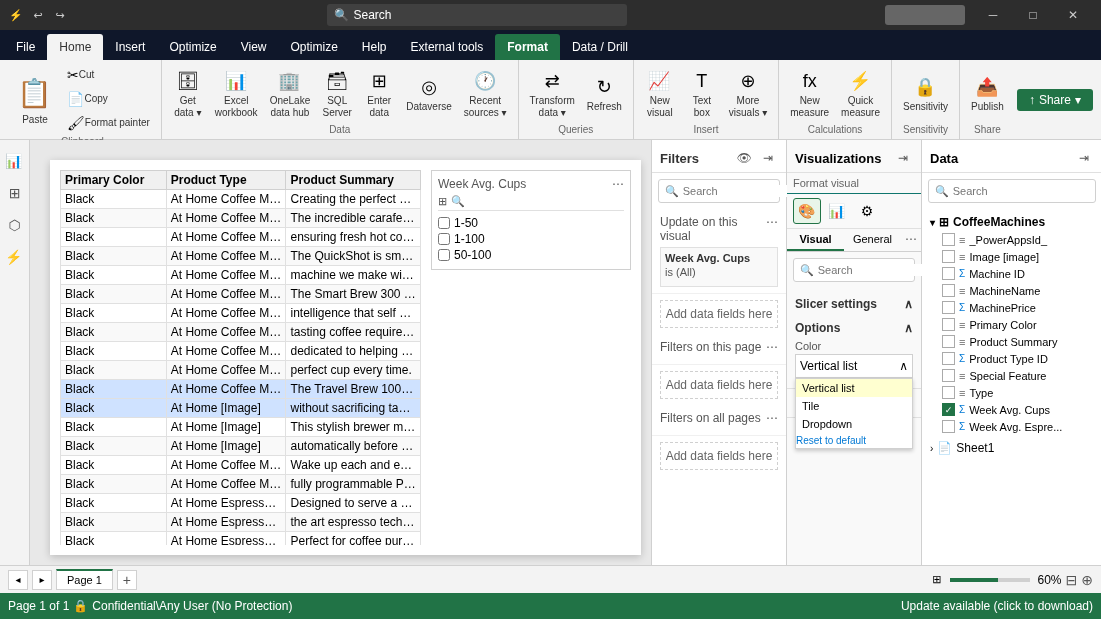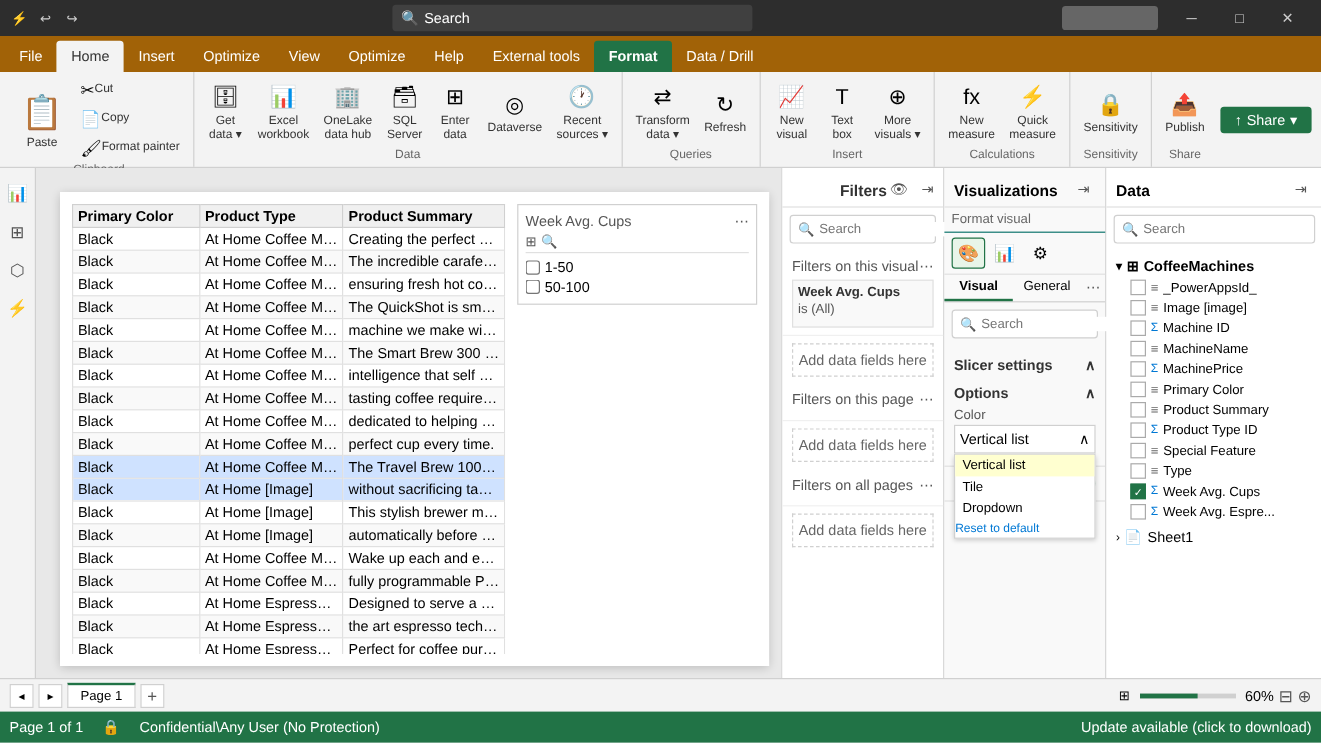--- a/index.html
+++ b/index.html
@@ -9,21 +9,21 @@
     .title-bar { height: 30px; background: #2d2d2d; display: flex; align-items: center; justify-content: space-between; padding: 0 8px; color: white; }
     .title-bar-left { display: flex; align-items: center; gap: 6px; }
     .title-bar-icon { width: 16px; height: 16px; display: flex; align-items: center; justify-content: center; font-size: 11px; color: #ccc; cursor: pointer; }
     .title-search { flex: 0 0 300px; height: 22px; background: #404040; border: none; border-radius: 3px; color: white; padding: 0 8px; font-size: 11px; display: flex; align-items: center; gap: 4px; }
     .title-center { flex: 1; text-align: center; font-size: 12px; color: #ddd; }
     .title-bar-right { display: flex; align-items: center; gap: 8px; }
     .window-buttons { display: flex; }
     .win-btn { width: 40px; height: 30px; display: flex; align-items: center; justify-content: center; color: #ccc; font-size: 12px; cursor: pointer; }
     
     
-    .ribbon-tabs { height: 30px; background: #a16207; display: flex; align-items: flex-end; padding: 0 4px; }
+    .ribbon-tabs { height: 30px; background: #0f172a; display: flex; align-items: flex-end; padding: 0 4px; }
     .ribbon-tab { padding: 6px 12px; color: white; font-size: 12px; cursor: pointer; border-radius: 3px 3px 0 0; }
     .ribbon-tab.active { background: #f3f3f3; color: #333; }
     .ribbon-tab.format-tab { background: #217346; color: white; font-weight: 600; }
     
     
     .ribbon { height: 80px; background: #f3f3f3; border-bottom: 1px solid #d0d0d0; display: flex; align-items: stretch; padding: 0 4px; }
     .ribbon-group { display: flex; flex-direction: column; align-items: center; border-right: 1px solid #d0d0d0; padding: 4px 6px; }
     .ribbon-group-label { font-size: 10px; color: #666; margin-top: auto; padding-top: 2px; }
     .ribbon-group-items { display: flex; gap: 2px; flex: 1; align-items: center; }
     .ribbon-btn { display: flex; flex-direction: column; align-items: center; padding: 3px 5px; cursor: pointer; border-radius: 3px; min-width: 40px; }
@@ -52,21 +52,21 @@
     .data-table tr.selected { background: #cfe2ff; }
     .slicer-item { display: flex; align-items: center; gap: 4px; padding: 1px 0; font-size: 11px; }
     .slicer-item input[type=checkbox] { width: 12px; height: 12px; }
     
     
     .right-panels { display: flex; width: 450px; background: #f3f3f3; border-left: 1px solid #d0d0d0; }
     
     
     .filters-panel { width: 135px; background: white; border-right: 1px solid #d0d0d0; display: flex; flex-direction: column; }
     .panel-header { display: flex; align-items: center; justify-content: space-between; padding: 8px 8px 4px; border-bottom: 1px solid #e0e0e0; }
-    .panel-title { font-size: 13px; font-weight: 600; color: #333; margin-left: 40px; }
+    .panel-title { font-size: 13px; font-weight: 600; color: #333; }
     .panel-icons { display: flex; gap: 4px; }
     .panel-icon-btn { width: 20px; height: 20px; display: flex; align-items: center; justify-content: center; cursor: pointer; color: #555; font-size: 12px; }
     .search-box { margin: 6px; height: 24px; border: 1px solid #d0d0d0; border-radius: 3px; display: flex; align-items: center; padding: 0 6px; gap: 4px; background: white; }
     .search-box input { border: none; outline: none; flex: 1; font-size: 11px; }
     .filter-section { padding: 6px 8px; border-bottom: 1px solid #f0f0f0; }
     .filter-section-title { font-size: 11px; color: #555; margin-bottom: 4px; display: flex; justify-content: space-between; }
     .filter-field { font-size: 11px; color: #333; font-weight: 600; margin-bottom: 2px; }
     .filter-value { font-size: 11px; color: #555; margin-bottom: 4px; }
     .add-field-btn { margin: 6px 8px; height: 28px; border: 1px dashed #d0d0d0; display: flex; align-items: center; justify-content: center; font-size: 11px; color: #666; cursor: pointer; }
     
@@ -112,21 +112,21 @@
     
     .bottom-bar { height: 28px; background: #f3f3f3; border-top: 1px solid #d0d0d0; display: flex; align-items: center; padding: 0 8px; justify-content: space-between; }
     .page-nav { display: flex; align-items: center; gap: 4px; }
     .page-btn { width: 20px; height: 20px; display: flex; align-items: center; justify-content: center; cursor: pointer; border: 1px solid #d0d0d0; background: white; font-size: 10px; }
     .page-tab { padding: 3px 10px; background: white; border: 1px solid #d0d0d0; border-top: 2px solid #217346; font-size: 11px; cursor: pointer; }
     .add-page-btn { width: 20px; height: 20px; display: flex; align-items: center; justify-content: center; cursor: pointer; border: 1px solid #d0d0d0; background: white; font-size: 14px; color: #555; }
     .zoom-control { display: flex; align-items: center; gap: 4px; font-size: 11px; }
     
     
     .status-bar { height: 26px; background: #217346; display: flex; align-items: center; justify-content: space-between; padding: 0 8px; color: white; font-size: 11px; }
-    .status-left { display: flex; align-items: center; gap: 16px; }
+    .status-left { display: flex; align-items: center; gap: 4px; }
 
     .canvas-content { position: absolute; inset: 0; overflow: hidden; }
     
     .viz-format-icons { display: flex; gap: 2px; padding: 4px 6px; border-bottom: 1px solid #e0e0e0; }
     .viz-format-icon { width: 28px; height: 26px; border: 1px solid transparent; border-radius: 3px; display: flex; align-items: center; justify-content: center; font-size: 14px; cursor: pointer; }
     .viz-format-icon.active { border-color: #217346; background: #e8f5e9; }
   </style>
 </head>
 <body>
 
@@ -428,20 +428,24 @@
           <div style="border-bottom:1px solid #e0e0e0; margin-bottom:4px; padding-bottom:2px; display:flex; gap:4px;">
             <span style="font-size:11px; color:#555;">⊞</span>
             <span style="font-size:11px; color:#555; cursor:pointer;">🔍</span>
           </div>
           <div class="slicer-item">
             <input type="checkbox" style="">
             <span>1-50</span>
           </div>
           <div class="slicer-item">
             <input type="checkbox" style="">
+            <span>1-100</span>
+          </div>
+          <div class="slicer-item">
+            <input type="checkbox" style="">
             <span>50-100</span>
           </div>
         </div>
 
       </div>
     </div>
   </div>
 
   <div class="right-panels">
 
@@ -453,21 +457,21 @@
           <div class="panel-icon-btn">⇥</div>
         </div>
       </div>
       <div class="search-box">
         <span style="font-size:11px;">🔍</span>
         <input type="text" style="border: none; outline: none; flex: 1 1 0%; font-size: 11px;" placeholder="Search">
       </div>
 
       <div class="filter-section">
         <div class="filter-section-title">
-          <span>Filters on this visual</span>
+          <span>Update on this visual</span>
           <span style="cursor:pointer;">⋯</span>
         </div>
         <div style="border: 1px solid #e0e0e0; padding:4px; background:#f9f9f9; font-size:11px;">
           <div class="filter-field">Week Avg. Cups</div>
           <div class="filter-value">is (All)</div>
         </div>
       </div>
 
       <div class="add-field-btn">
         <span>Add data fields here</span>

